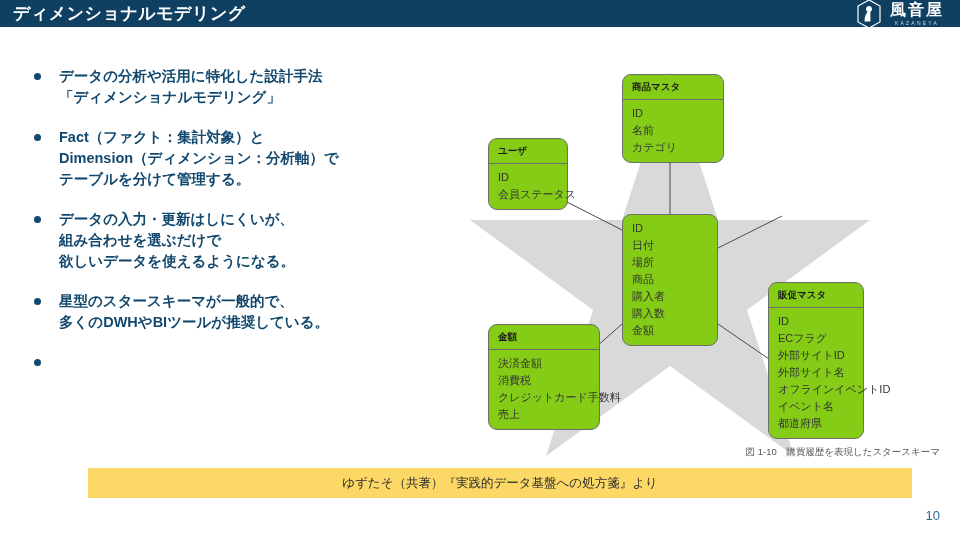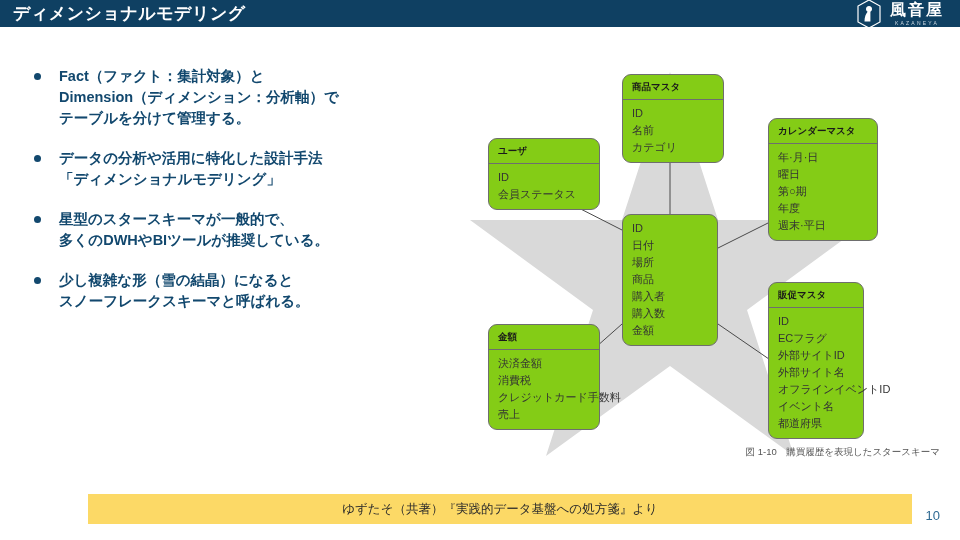--- a/index.html
+++ b/index.html
@@ -145,21 +145,21 @@
     width: 470px;
     text-align: right;
     font-size: 9.5px;
     color: #555555;
   }
 
   
   .citation {
     position: absolute;
     left: 88px;
-    top: 494px;
+    top: 468px;
     width: 824px;
     height: 30px;
     background: #fcd966;
     display: flex;
     align-items: center;
     justify-content: center;
   }
   .citation-text {
     font-size: 12.5px;
     color: #2b2b2b;
@@ -186,38 +186,42 @@
     <div class="brand-text">
       <div class="brand-name">風音屋</div>
       <div class="brand-romaji">KAZANEYA</div>
     </div>
   </div>
 </div>
 
 <div class="bullets">
   <div class="bullet-row">
     <span class="bullet-dot"></span>
+    <span class="bullet-text">データの分析や活用に特化した設計手法
+「ディメンショナルモデリング」</span>
+  </div>
+  <div class="bullet-row">
+    <span class="bullet-dot"></span>
     <span class="bullet-text">Fact（ファクト：集計対象）と
 Dimension（ディメンション：分析軸）で
 テーブルを分けて管理する。</span>
   </div>
   <div class="bullet-row">
     <span class="bullet-dot"></span>
-    <span class="bullet-text">データの分析や活用に特化した設計手法
-「ディメンショナルモデリング」</span>
+    <span class="bullet-text">データの入力・更新はしにくいが、
+組み合わせを選ぶだけで
+欲しいデータを使えるようになる。</span>
   </div>
   <div class="bullet-row">
     <span class="bullet-dot"></span>
     <span class="bullet-text">星型のスタースキーマが一般的で、
 多くのDWHやBIツールが推奨している。</span>
   </div>
   <div class="bullet-row">
     <span class="bullet-dot"></span>
-    <span class="bullet-text">少し複雑な形（雪の結晶）になると
-スノーフレークスキーマと呼ばれる。</span>
   </div>
 </div>
 
 <div class="figure">
 
   <svg class="star-svg" viewBox="0 0 470 400">
     <polygon points="200,14 248,162 400,162 277,252 324,398 200,308 76,398 123,252 0,162 152,162" fill="#d9d9d9"></polygon>
   </svg>
 
   <svg class="links-svg" viewBox="0 0 470 400">
@@ -232,32 +236,22 @@
 
   <div class="ent" style="left:152px; top:16px; width:102px;">
     <div class="ent-title">商品マスタ</div>
     <div class="ent-fields">
       <div class="ent-field">ID</div>
       <div class="ent-field">名前</div>
       <div class="ent-field">カテゴリ</div>
     </div>
   </div>
 
-  <div class="ent" style="left:298px; top:60px; width:110px;">
-    <div class="ent-title">カレンダーマスタ</div>
-    <div class="ent-fields">
-      <div class="ent-field">年·月·日</div>
-      <div class="ent-field">曜日</div>
-      <div class="ent-field">第○期</div>
-      <div class="ent-field">年度</div>
-      <div class="ent-field">週末·平日</div>
-    </div>
-  </div>
-
-  <div class="ent" style="left:18px; top:80px; width:112px;">
+
+  <div class="ent" style="left:18px; top:80px; width:80px;">
     <div class="ent-title">ユーザ</div>
     <div class="ent-fields">
       <div class="ent-field">ID</div>
       <div class="ent-field">会員ステータス</div>
     </div>
   </div>
 
   <div class="ent" style="left:152px; top:156px; width:96px;">
     <div class="ent-fields">
       <div class="ent-field">ID</div>

